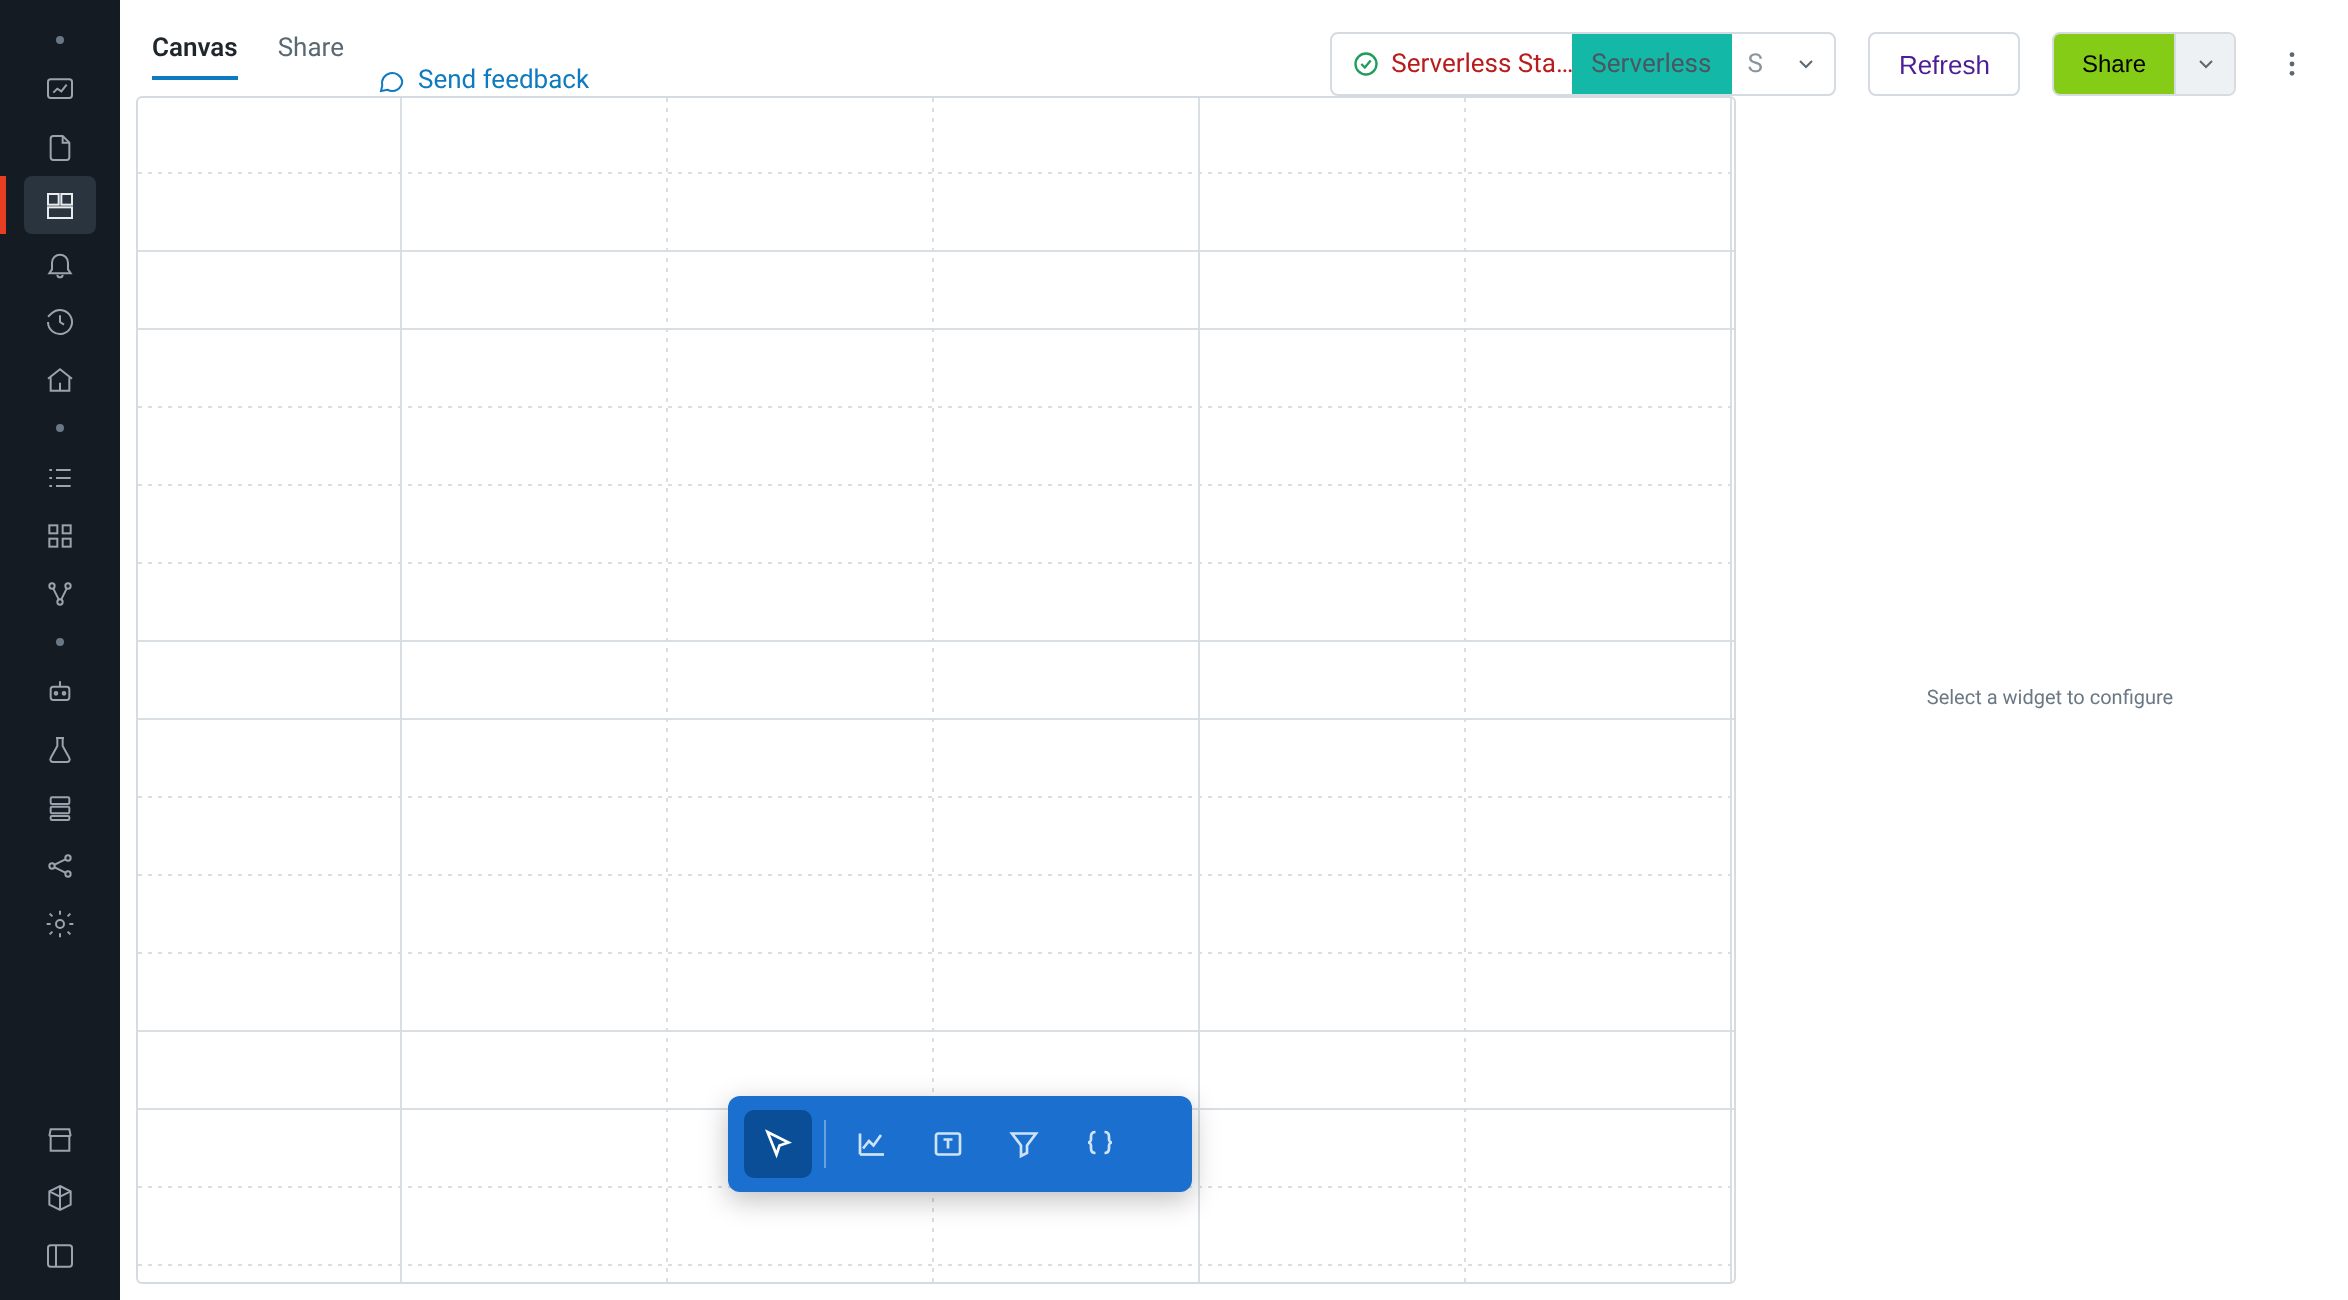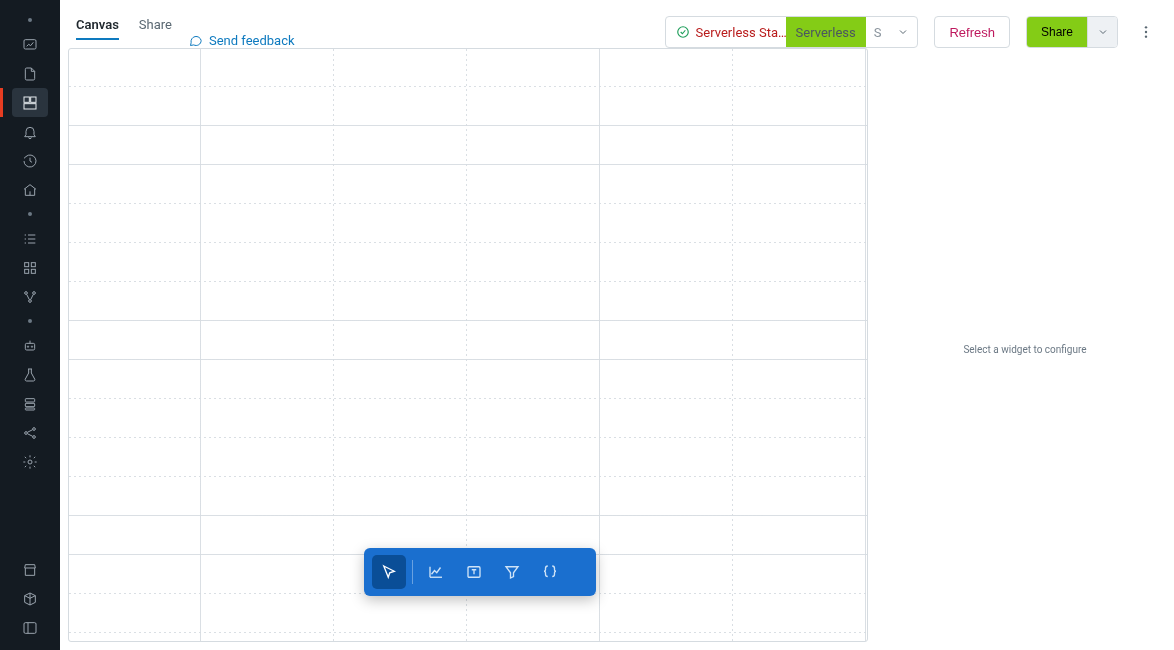--- a/index.html
+++ b/index.html
@@ -116,21 +116,21 @@
     display: flex; align-items: center; gap: 6px;
     padding: 0 10px;
     color: #b91c1c;
     max-width: 120px;
     white-space: nowrap;
     overflow: hidden;
     text-overflow: ellipsis;
   }
   .compute-pill .status svg { width: 14px; height: 14px; stroke: #1e9e5a; fill: none; stroke-width: 2; flex-shrink: 0; }
   .compute-pill .env {
-    background: #84cc16;
+    background: #14b8a6;
     padding: 12px 10px;
     height: 100%;
     display: flex; align-items: center;
     color: #4b5660;
   }
   .compute-pill .env-short {
     padding: 0 8px;
     color: #8a949d;
   }
   .compute-pill .chev {
@@ -139,21 +139,21 @@
     color: #5a6872;
   }
   .compute-pill .chev svg { width: 12px; height: 12px; stroke: currentColor; fill: none; stroke-width: 2; }
 
   .btn {
     height: 32px;
     padding: 0 14px;
     border: 1px solid #d5dbe0;
     border-radius: 4px;
     background: #fff;
-    color: #be185d;
+    color: #4c1d95;
     font-size: 13px;
     cursor: pointer;
     display: inline-flex; align-items: center;
   }
   .share-group {
     display: flex; align-items: stretch;
     border: 1px solid #d5dbe0;
     border-radius: 4px;
     overflow: hidden;
     height: 32px;

